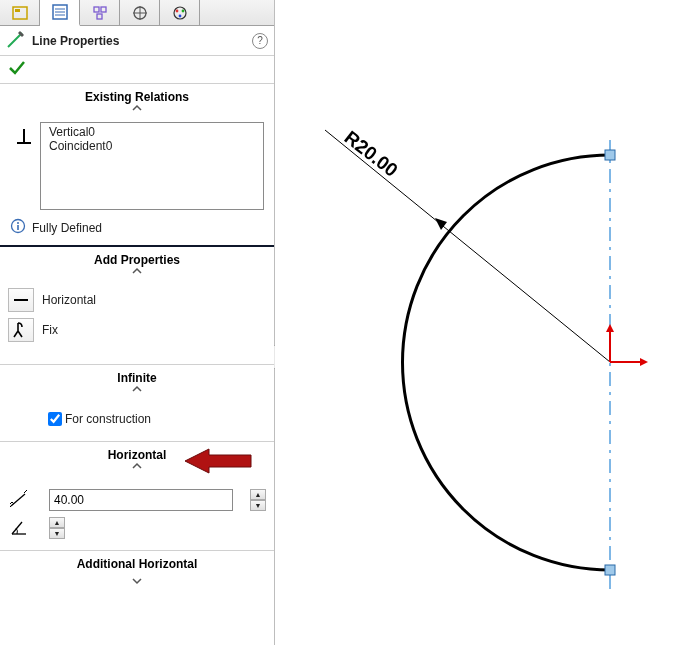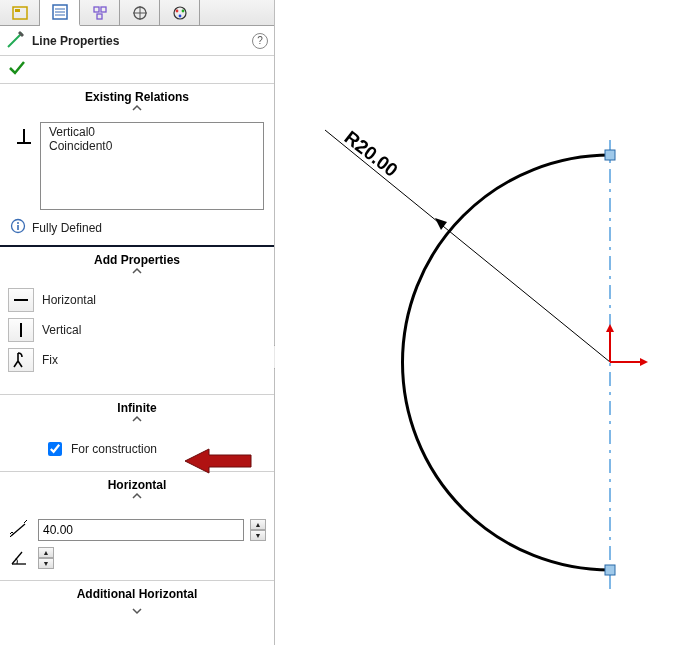--- a/index.html
+++ b/index.html
@@ -111,24 +111,24 @@
   .addrel-list { padding: 0 6px 19px 6px; border-bottom:1px solid #d0d0d0;}
   .addrel-item {
     display:flex; align-items:center; gap:8px;
     padding:3px 2px;
   }
   .addrel-icon {
     width:26px;height:24px;border:1px solid #bbb;background:linear-gradient(#fdfdfd,#eee);
     display:flex;align-items:center;justify-content:center;
   }
   .options-block { padding: 2px 8px 8px 44px; border-bottom:1px solid #d0d0d0;}
-  .checkrow { display:flex; align-items:center; gap:6px; margin:4px 0; }
+  .checkrow { display:flex; align-items:center; margin:4px 0; }
   .checkrow input { width:14px;height:14px; }
   .params-block { padding: 4px 8px 6px 6px; border-bottom:1px solid #d0d0d0; }
-  .param-row { display:flex; align-items:center; gap:6px; margin:4px 0; }
+  .param-row { display:flex; align-items:center; gap:17px; margin:4px 0; }
   .param-icon { width:26px;height:24px;display:flex;align-items:center;justify-content:center; }
   .param-input {
     flex:1; height:22px; border:1px solid #8a8a8a; padding:0 4px; font-size:12px;
   }
   .spinner {
     width:16px; display:flex; flex-direction:column;
   }
   .spin-btn {
     height:11px;border:1px solid #aaa;background:linear-gradient(#f8f8f8,#e0e0e0);
     font-size:7px;line-height:7px;display:flex;align-items:center;justify-content:center;
@@ -253,28 +253,20 @@
         </span>
     </div>
     <div class="addrel-list">
       <div class="addrel-item">
         <span class="addrel-icon">
             <svg width="18" height="14" viewBox="0 0 18 14">
               <line x1="2" y1="7" x2="16" y2="7" stroke="#000" stroke-width="2"></line>
             </svg>
           </span>
         <span>Horizontal</span>
-      </div>
-      <div class="addrel-item">
-        <span class="addrel-icon">
-            <svg width="18" height="18" viewBox="0 0 18 18">
-              <line x1="9" y1="2" x2="9" y2="16" stroke="#000" stroke-width="2"></line>
-            </svg>
-          </span>
-        <span>Vertical</span>
       </div>
       <div class="addrel-item">
         <span class="addrel-icon">
             <svg width="18" height="18" viewBox="0 0 18 18">
               <path d="M6 2 L6 10 L2 16 M6 10 L10 16 M6 2 Q10 2 10 6" fill="none" stroke="#000" stroke-width="1.6"></path>
             </svg>
           </span>
         <span style="font-weight:400">Fix</span>
       </div>
     </div>

